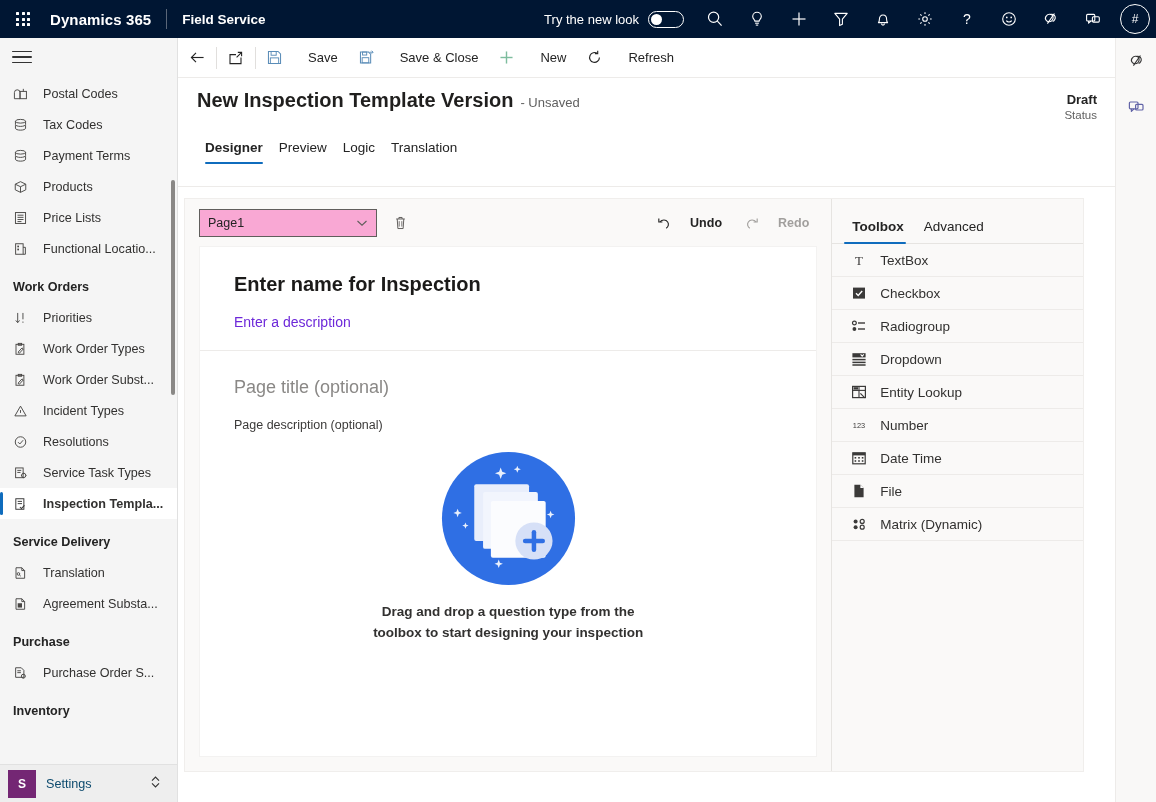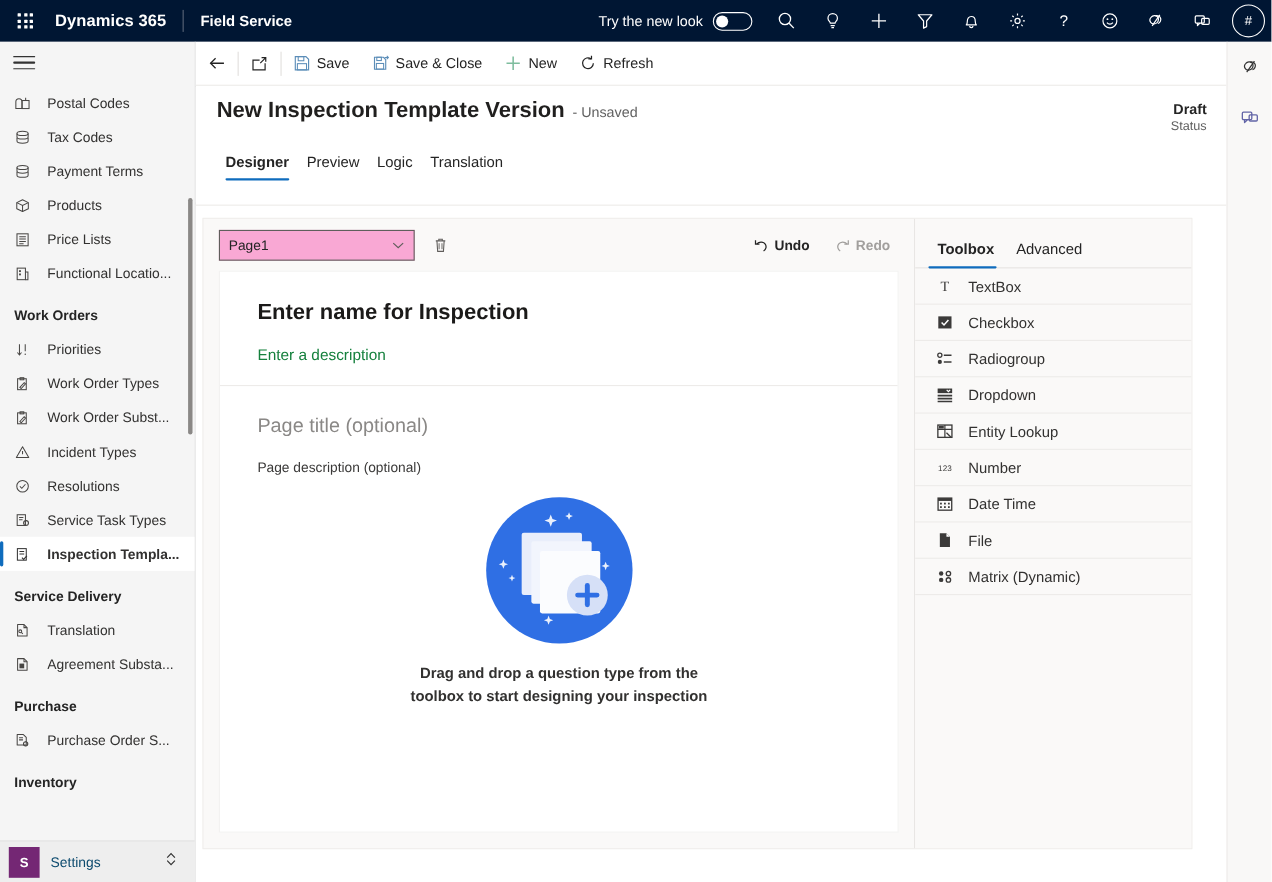--- a/index.html
+++ b/index.html
@@ -137,21 +137,21 @@
     background: #ffffff;
     border-bottom: 1px solid #edebe9;
     display: flex; align-items: center;
   }
   .cmd-icon-btn {
     width: 38px; height: 39px; display: flex; align-items: center; justify-content: center;
     cursor: pointer; color: #242424;
   }
   .cmd-sep { width: 1px; height: 22px; background: #e1dfdd; }
   .cmd-btn {
-    height: 39px; display: flex; align-items: center; gap: 5px;
+    height: 39px; display: flex; align-items: center; gap: 25px;
     padding: 0 10px; cursor: pointer;
     font-size: 13px; color: #242424;
   }
 
   
   .pagehead {
     position: absolute; top: 79px; left: 178px;
     width: 937px; height: 105px; background: #ffffff;
   }
   .title-row { display: flex; align-items: baseline; padding: 10px 0 0 19px; }
@@ -198,38 +198,38 @@
     display: flex; align-items: center; padding: 0 8px;
     font-size: 12.5px; color: #242424; cursor: pointer;
   }
   .page-select .chev { margin-left: auto; color: #605e5c; }
   .trash-btn {
     width: 28px; height: 28px; display: flex; align-items: center; justify-content: center;
     margin-left: 9px; cursor: pointer; color: #605e5c;
   }
   .ur-group { margin-left: auto; display: flex; align-items: center; gap: 6px; }
   .ur-btn {
-    display: flex; align-items: center; gap: 4px; padding: 4px 8px;
+    display: flex; align-items: center; gap: 18px; padding: 4px 8px;
     font-size: 12.5px; font-weight: bold; cursor: pointer; text-align: center;
   }
   .ur-btn.enabled { color: #242424; }
   .ur-btn.disabled { color: #a19f9d; cursor: default; }
 
   .canvas {
     margin: 0 14px 14px 14px; background: #ffffff; flex: 1;
     border: 1px solid #f3f2f1;
     display: flex; flex-direction: column;
   }
   .insp-header {
     padding: 26px 34px 20px 34px; border-bottom: 1px solid #edebe9;
   }
   .insp-name {
     font-size: 20px; font-weight: bold; color: #1b1a19;
   }
-  .insp-desc { font-size: 14px; color: #15803d; margin-top: 18px; }
+  .insp-desc { font-size: 14px; color: #6d28d9; margin-top: 18px; }
   .page-meta { padding: 26px 34px 0 34px; }
   .page-title-ph { font-size: 18px; color: #8a8886; }
   .page-desc-ph { font-size: 12.5px; color: #3b3a39; margin-top: 20px; }
 
   .empty-state {
     flex: 1; display: flex; flex-direction: column;
     align-items: center; justify-content: flex-start; padding-top: 18px;
   }
   .empty-art { width: 137px; height: 137px; }
   .empty-text {

